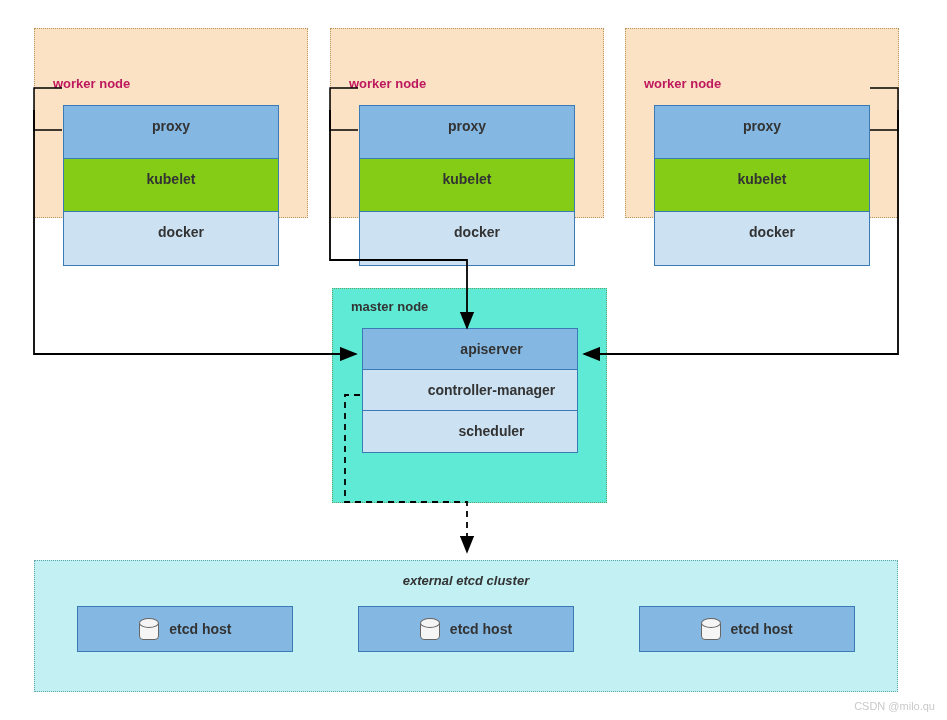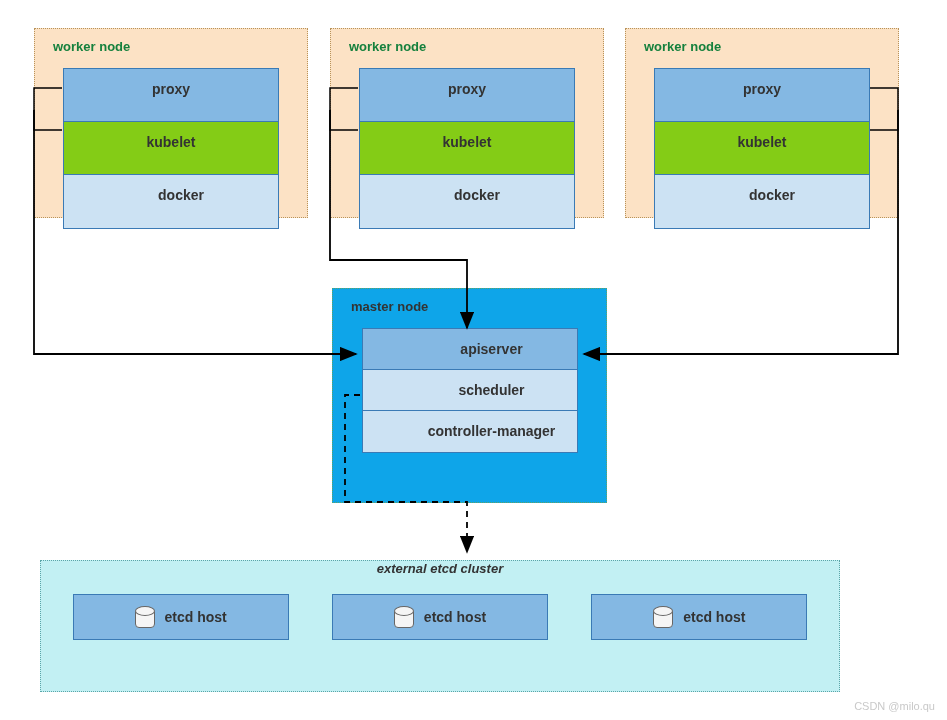--- a/index.html
+++ b/index.html
@@ -14,23 +14,24 @@
       position: absolute;
       width: 274px;
       height: 190px;
       background: #fce2c5;
       border: 1px dotted #b8935a;
       padding: 10px 14px;
     }
     .worker-node-title {
       font-weight: bold;
       font-size: 13px;
-      color: #15803d;
+      color: #be185d;
       margin-bottom: 14px;
       margin-left: 4px;
+      margin-top: 37px;
     }
     .component-stack {
       margin: 0 auto;
       width: 216px;
       border: 1px solid #3a7ab5;
     }
     .component {
       height: 53px;
       line-height: 41px;
       text-align: center;
@@ -43,21 +44,21 @@
     .component.proxy { background: #84b8e3; }
     .component.kubelet { background: #84cc16; }
     .component.docker { background: #cce2f3; }
 
     .master-node {
       position: absolute;
       left: 332px;
       top: 288px;
       width: 275px;
       height: 215px;
-      background: #0ea5e9;
+      background: #5eead4;
       border: 1px dotted #5fa367;
       padding: 10px 14px;
     }
     .master-node-title {
       font-weight: bold;
       font-size: 13px;
       color: #333;
       margin-bottom: 14px;
       margin-left: 4px;
     }
@@ -76,27 +77,27 @@
       border-bottom: 1px solid #3a7ab5;
       padding-left: 44px;
     }
     .master-component:last-child { border-bottom: none; }
     .master-component.apiserver { background: #84b8e3; }
     .master-component.controller { background: #cce2f3; }
     .master-component.scheduler { background: #cce2f3; }
 
     .etcd-cluster {
       position: absolute;
-      left: 40px;
+      left: 34px;
       top: 560px;
-      width: 800px;
+      width: 864px;
       height: 132px;
       background: #c2f0f3;
       border: 1px dotted #5ba5a8;
-      padding: 0 20px;
+      padding: 12px 20px;
     }
     .etcd-cluster-title {
       font-weight: bold;
       font-style: italic;
       font-size: 13px;
       text-align: center;
       color: #333;
       margin-bottom: 18px;
     }
     .etcd-hosts {
@@ -184,22 +185,22 @@
     <div class="component proxy">proxy</div>
     <div class="component kubelet">kubelet</div>
     <div class="component docker">docker</div>
   </div>
 </div>
 
 <div class="master-node">
   <div class="master-node-title">master node</div>
   <div class="master-stack">
     <div class="master-component apiserver">apiserver</div>
+    <div class="master-component controller">controller-manager</div>
     <div class="master-component scheduler">scheduler</div>
-    <div class="master-component controller">controller-manager</div>
   </div>
 </div>
 
 <div class="etcd-cluster">
   <div class="etcd-cluster-title">external etcd cluster</div>
   <div class="etcd-hosts">
     <div class="etcd-host">
       <span class="etcd-icon"></span>
       <span>etcd host</span>
     </div>

